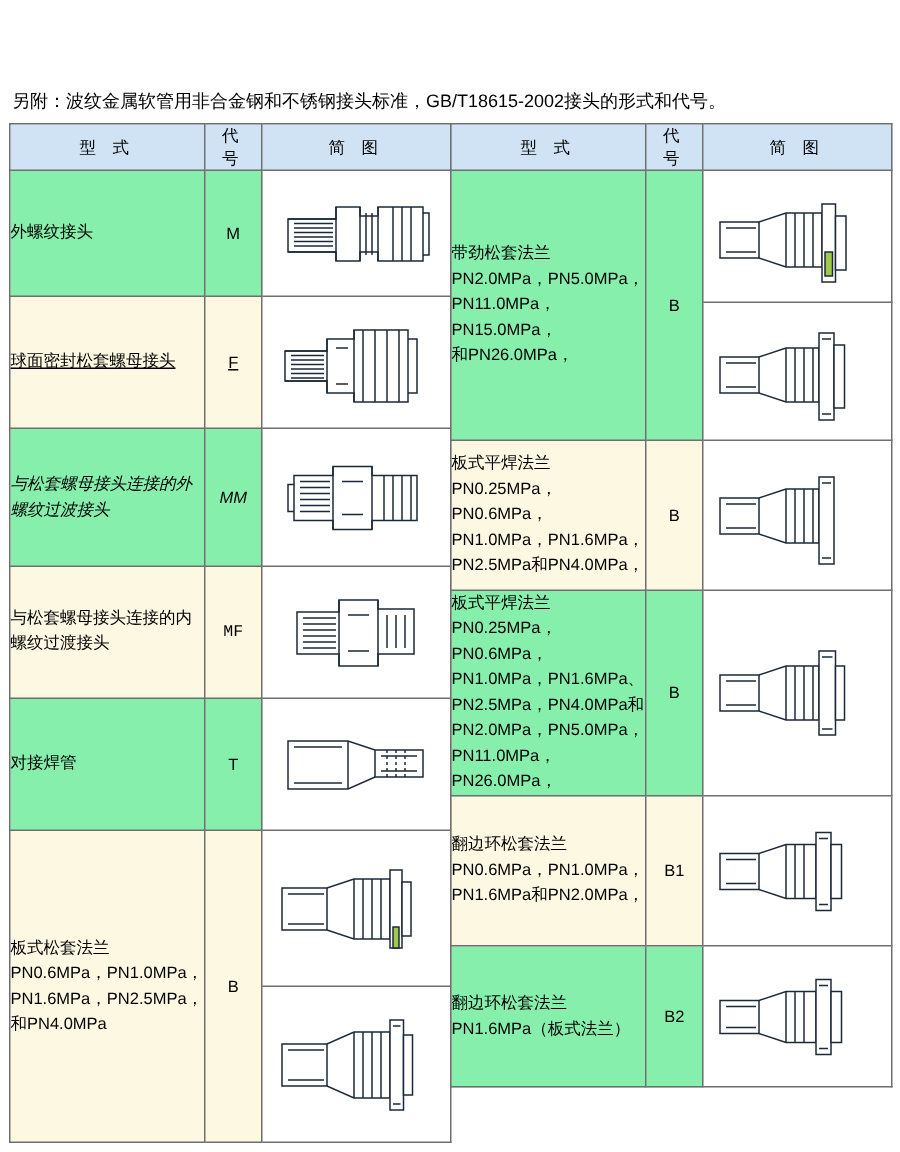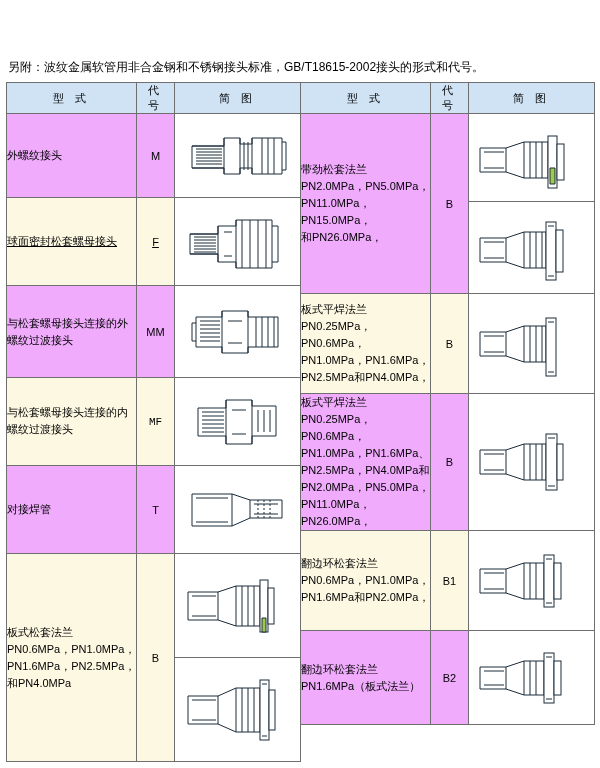--- a/index.html
+++ b/index.html
@@ -56,21 +56,21 @@
   td.code{
     text-align:center;
     font-size:12px;
   }
   td.fig{
     text-align:center;
     background:#ffffff;
     padding:0;
   }
   .yellow{background:#fdf8e2;}
-  .white{background:#f0abfc;}
+  .white{background:#86efac;}
   svg{display:block;margin:0 auto;}
 </style>
 </head>
 <body>
 
 <div class="page">
 
   <div class="title">另附：波纹金属软管用非合金钢和不锈钢接头标准，GB/T18615-2002接头的形式和代号。</div>
 
   <table class="main">
@@ -122,21 +122,21 @@
                       <path d="M40 26 L40 62 M58 20 L58 68"></path>
                       <path d="M16 37 L38 37 M16 40 L38 40 M16 43 L38 43 M16 46 L38 46 M16 49 L38 49 M16 52 L38 52"></path>
                       <path d="M64 20 L64 68 M72 20 L72 68 M80 20 L80 68 M88 20 L88 68"></path>
                       <path d="M94 26 L100 26 L100 62 L94 62"></path>
                       <path d="M46 32 L54 32 M46 56 L54 56"></path>
                     </g>
                   </svg>
                 </td>
               </tr>
 
-              <tr style="height:92px;">
+              <tr style="height:92px;font-style:italic;">
                 <td class="lbl white">与松套螺母接头连接的外螺纹过波接头</td>
                 <td class="code white">MM</td>
                 <td class="fig white">
                   <svg width="120" height="86" viewBox="0 0 120 86">
                     <g fill="none" stroke="#1b2a3a" stroke-width="1">
                       <path d="M18 28 L18 58 L44 58 L44 64 L70 64 L70 58 L100 58 L100 28 L70 28 L70 22 L44 22 L44 28 Z" fill="#fff"></path>
                       <path d="M44 22 L44 64 M70 22 L70 64"></path>
                       <path d="M22 32 L42 32 M22 36 L42 36 M22 40 L42 40 M22 44 L42 44 M22 48 L42 48 M22 52 L42 52"></path>
                       <path d="M78 28 L78 58 M84 28 L84 58 M90 28 L90 58 M96 28 L96 58"></path>
                       <path d="M50 32 L64 32 M50 54 L64 54"></path>

